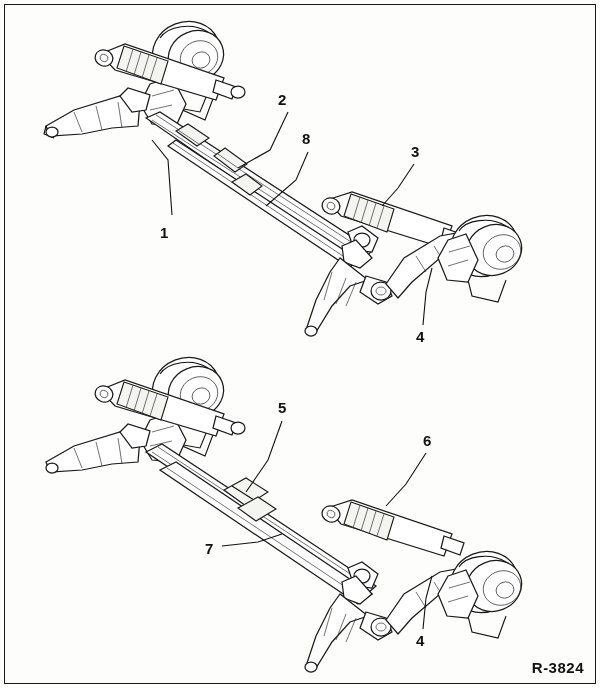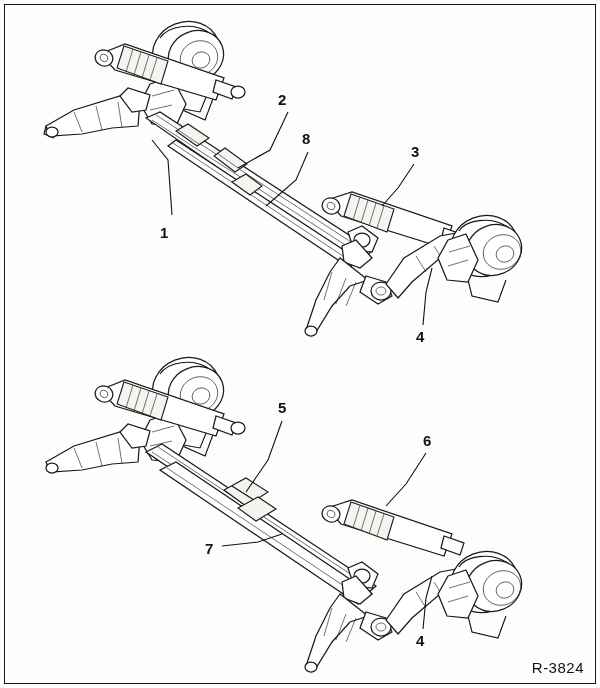--- a/index.html
+++ b/index.html
@@ -42,21 +42,21 @@
     color: #111111;
     line-height: 1;
     white-space: nowrap;
   }
   .figcode {
     position: absolute;
     right: 16px;
     bottom: 12px;
     font-family: "Liberation Sans", sans-serif;
     font-size: 15px;
-    font-weight: normal;
+    font-weight: bold;
     letter-spacing: 0.5px;
     color: #111111;
   }
   svg { display: block; }
   .ln { stroke: #111111; stroke-width: 1.1; fill: none; }
   .md { stroke: #1a1a1a; stroke-width: 1.25; fill: #ffffff; }
   .md2 { stroke: #1a1a1a; stroke-width: 1.1; fill: #f4f4f1; }
   .thin { stroke: #333333; stroke-width: 0.7; fill: none; }
 </style>
 </head>

